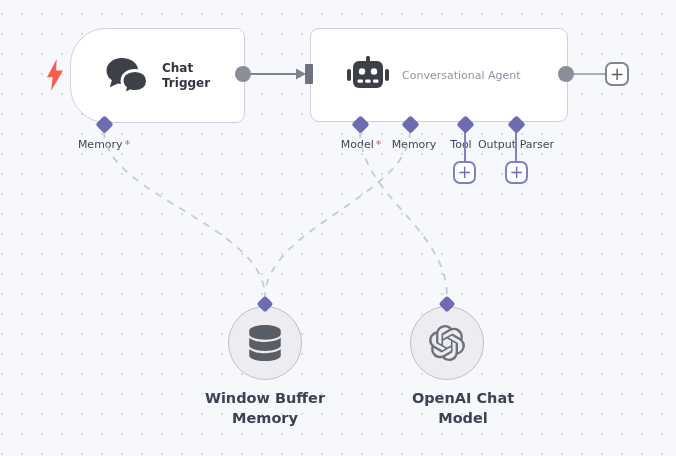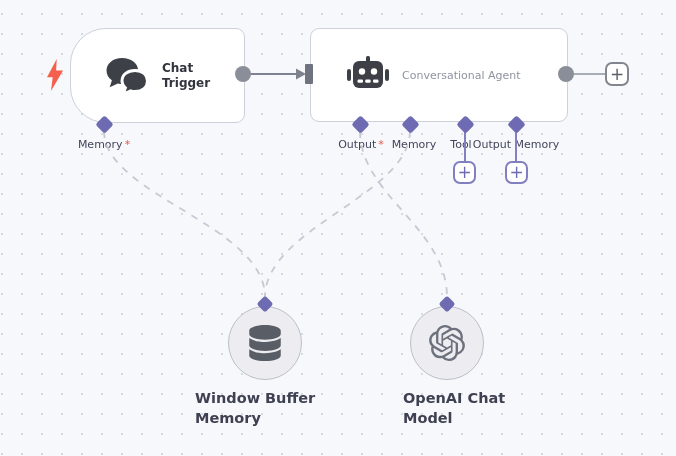--- a/index.html
+++ b/index.html
@@ -31,21 +31,21 @@
   .node-subtitle{font-size:11px;color:#9094a1;margin-top:2px;}
   
   .circle-node{
     position:absolute;width:74px;height:74px;border-radius:50%;
     background:#ededf1;border:1.6px solid #bcbfcb;box-sizing:border-box;
     display:flex;align-items:center;justify-content:center;z-index:3;
   }
   #node-wbm{left:228px;top:306px;}
   #node-openai{left:410px;top:306px;}
   .circle-label{
-    position:absolute;z-index:3;
+    position:absolute;z-index:3;text-align:center;
     font-size:14.5px;font-weight:bold;color:#3e4151;line-height:20px;
   }
   #label-wbm{left:195px;top:388px;width:140px;}
   #label-openai{left:403px;top:388px;width:120px;}
   
   .diamond{
     position:absolute;width:13px;height:13px;background:#6e6bb2;
     border-radius:2.5px;transform:rotate(45deg);z-index:6;
   }
   .ep-label{
@@ -158,30 +158,30 @@
   <div class="diamond" style="left:403.5px;top:117.5px"></div>
   <div class="diamond" style="left:458.5px;top:117.5px"></div>
   <div class="diamond" style="left:509.5px;top:117.5px"></div>
   <div class="diamond" style="left:258.5px;top:297.5px;width:12px;height:12px"></div>
   <div class="diamond" style="left:440.5px;top:297.5px;width:12px;height:12px"></div>
 
   <div class="ep-label" style="left:104px">
     <span>Memory</span><span class="req">*</span>
   </div>
   <div class="ep-label" style="left:361px">
-    <span>Output</span><span class="req">*</span>
+    <span>Model</span><span class="req">*</span>
   </div>
   <div class="ep-label" style="left:414px">
     <span>Memory</span>
   </div>
   <div class="ep-label" style="left:461px">
     <span>Tool</span>
   </div>
   <div class="ep-label" style="left:516px">
-    <span>Output Memory</span>
+    <span>Output Parser</span>
   </div>
 
   <div class="plus-btn" id="btn-add-main">
     <span>+</span>
   </div>
   <div class="plus-btn indigo" id="btn-add-tool">
     <span>+</span>
   </div>
   <div class="plus-btn indigo" id="btn-add-parser">
     <span>+</span>

